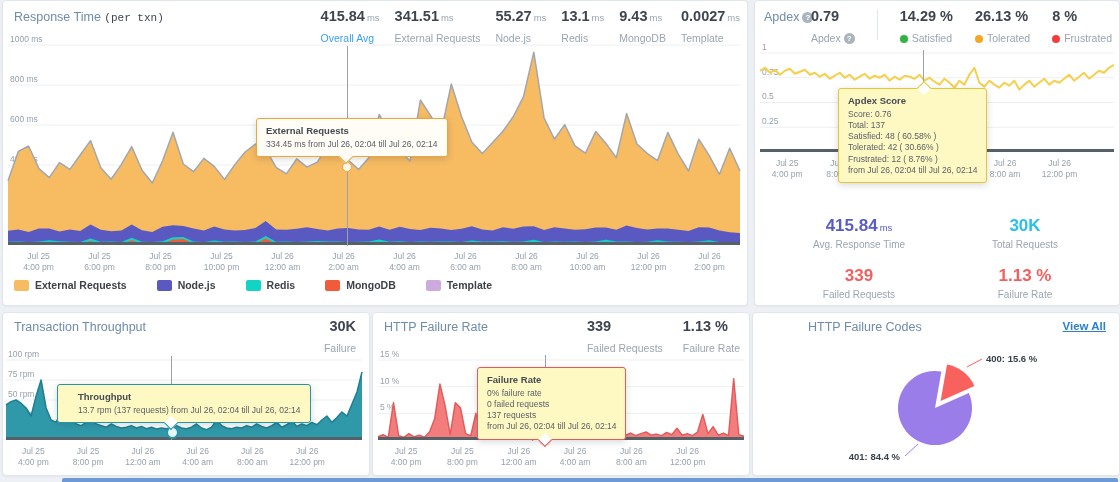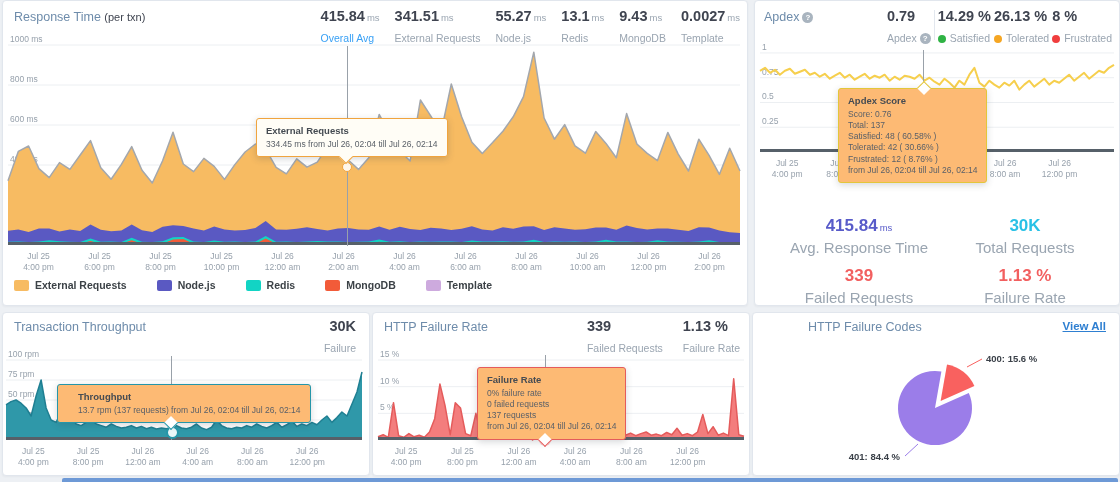--- a/index.html
+++ b/index.html
@@ -7,44 +7,44 @@
     font-family:"Liberation Sans",sans-serif;overflow:hidden;}
   svg{overflow:visible;display:block;position:absolute;}
   .card{position:absolute;background:#fff;border:1px solid #e1e6ed;border-radius:4px;
     box-shadow:0 1px 2px rgba(60,70,90,.05);}
   #card-rt{left:2px;top:0;width:744px;height:304px;}
   #card-apdex{left:754px;top:0;width:364px;height:304px;}
   #card-thr{left:2px;top:312px;width:366px;height:162px;}
   #card-fail{left:372px;top:312px;width:376px;height:162px;}
   #card-codes{left:752px;top:312px;width:366px;height:162px;}
   .panel-title{position:absolute;font-size:12.5px;color:#6e8cab;}
-  .panel-title .suffix{font-size:11px;color:#3f4450;}
+  .panel-title .suffix{font-size:11px;color:#3f4450;font-family:Liberation Mono, monospace;}
   .stats-row{position:absolute;display:flex;gap:15px;}
   .stat{min-width:10px;}
   .stat-v{font-size:14.5px;font-weight:bold;color:#3f4450;white-space:nowrap;}
   .stat-v .unit{font-size:9.5px;color:#9aa5b1;font-weight:normal;margin-left:2px;}
   .stat-l{font-size:10.5px;color:#9aa5b1;margin-top:8px;white-space:nowrap;}
   .stat.blue .stat-l{color:#38a0f5;}
   .dot{display:inline-block;width:8px;height:8px;border-radius:50%;margin-right:4px;vertical-align:-1px;}
   .dot-green{background:#2fb344;} .dot-orange{background:#f5a623;} .dot-red{background:#f03e3e;}
   .vdiv{width:1px;height:30px;background:#e2e7ee;margin-top:2px;}
   .qicon{display:inline-block;width:11px;height:11px;border-radius:50%;background:#a9b4bf;color:#fff;
     font-size:8px;line-height:11px;text-align:center;font-weight:bold;margin-left:3px;vertical-align:1px;}
   .sum{position:absolute;text-align:center;}
   .sum-v{font-size:17px;font-weight:bold;white-space:nowrap;}
   .sum-v .unit{font-size:9.5px;font-weight:normal;margin-left:2px;}
   .v-indigo{color:#585bc9;} .v-cyan{color:#29c1e6;} .v-red{color:#f25f5f;}
-  .sum-l{font-size:15px;color:#9aa5b1;margin-top:3px;}
+  .sum-l{font-size:10px;color:#9aa5b1;margin-top:3px;}
   .xhair{position:absolute;width:1px;background:#99a1a9;z-index:2;}
   .marker{position:absolute;border-radius:50%;z-index:5;}
   #mk-rt{width:8px;height:8px;border:1.5px solid #f0a43e;background:#fff7ea;}
   #mk-thr{width:9px;height:9px;border:2px solid #2596a9;background:#e9f6f8;}
   #mk-fail{width:12px;height:12px;background:rgba(228,91,91,.3);}
   #mk-fail::after{content:"";position:absolute;left:3px;top:3px;width:6px;height:6px;border-radius:50%;background:#e45b5b;}
-  .tooltip{position:absolute;background:#fdba74;border:1.5px solid #888;border-radius:3px;padding:6px 9px;
+  .tooltip{position:absolute;background:#fef9c3;border:1.5px solid #888;border-radius:3px;padding:6px 9px;
     font-size:8.5px;color:#5a6068;box-shadow:0 2px 7px rgba(50,60,70,.2);white-space:nowrap;z-index:6;line-height:1.3;}
   .tt-title{font-weight:bold;color:#454b52;font-size:9.5px;margin-bottom:2px;}
   .tt-arrow{position:absolute;width:9px;height:9px;transform:rotate(45deg);background:#fff;}
   .arrow-down{bottom:-6px;}
   .arrow-up{top:-6px;transform:rotate(225deg);}
   .tt-orange{border-color:#f0a43e;background:#fffdf6;}
   .tt-orange .tt-arrow{background:#fffdf6;border-right:1.5px solid #f0a43e;border-bottom:1.5px solid #f0a43e;}
   .tt-yellow{border-color:#e3c63a;}
   .tt-yellow .tt-arrow{border-right:1.5px solid #e3c63a;border-bottom:1.5px solid #e3c63a;}
   .tt-teal{border-color:#2596a9;}
@@ -171,21 +171,21 @@
       </div>
       <div class="legend-item">
         <span class="legend-swatch" style="background: rgb(205, 170, 222);"></span>
         <span class="legend-label">Template</span>
       </div>
     </div>
 
   <div class="panel-title" style="left:764px;top:10px;">
     <span>Apdex</span><span class="qicon">?</span>
   </div>
-  <div class="stats-row" style="right:8px;top:8px;gap:3px;">
+  <div class="stats-row" style="right:8px;top:8px;gap:22px;">
     <div class="stat">
       <div class="stat-v">0.79</div>
       <div class="stat-l"><span>Apdex</span><span class="qicon">?</span></div>
     </div>
     <div class="vdiv"></div>
     <div class="stat">
       <div class="stat-v">14.29 %</div>
       <div class="stat-l"><span class="dot dot-green"></span><span>Satisfied</span></div>
     </div>
     <div class="stat">

